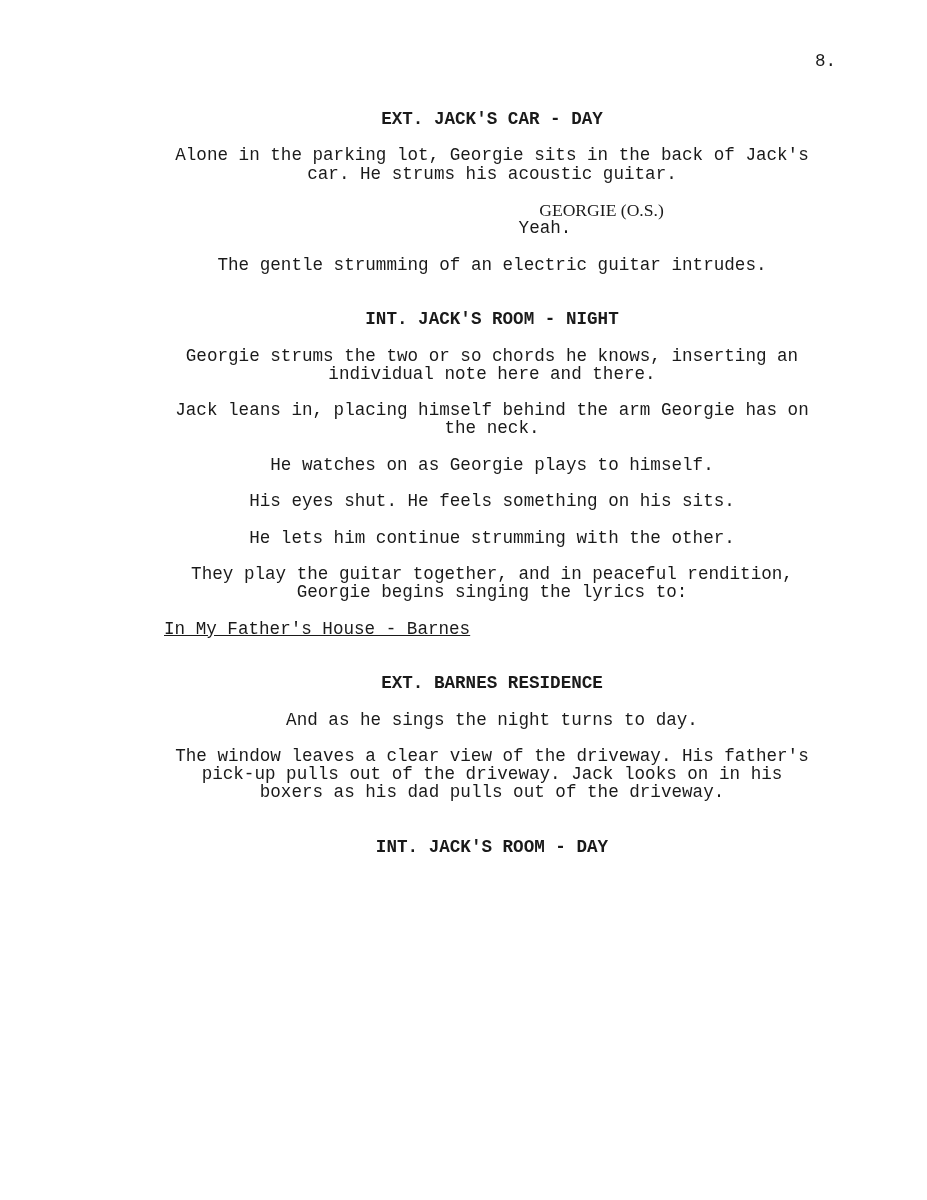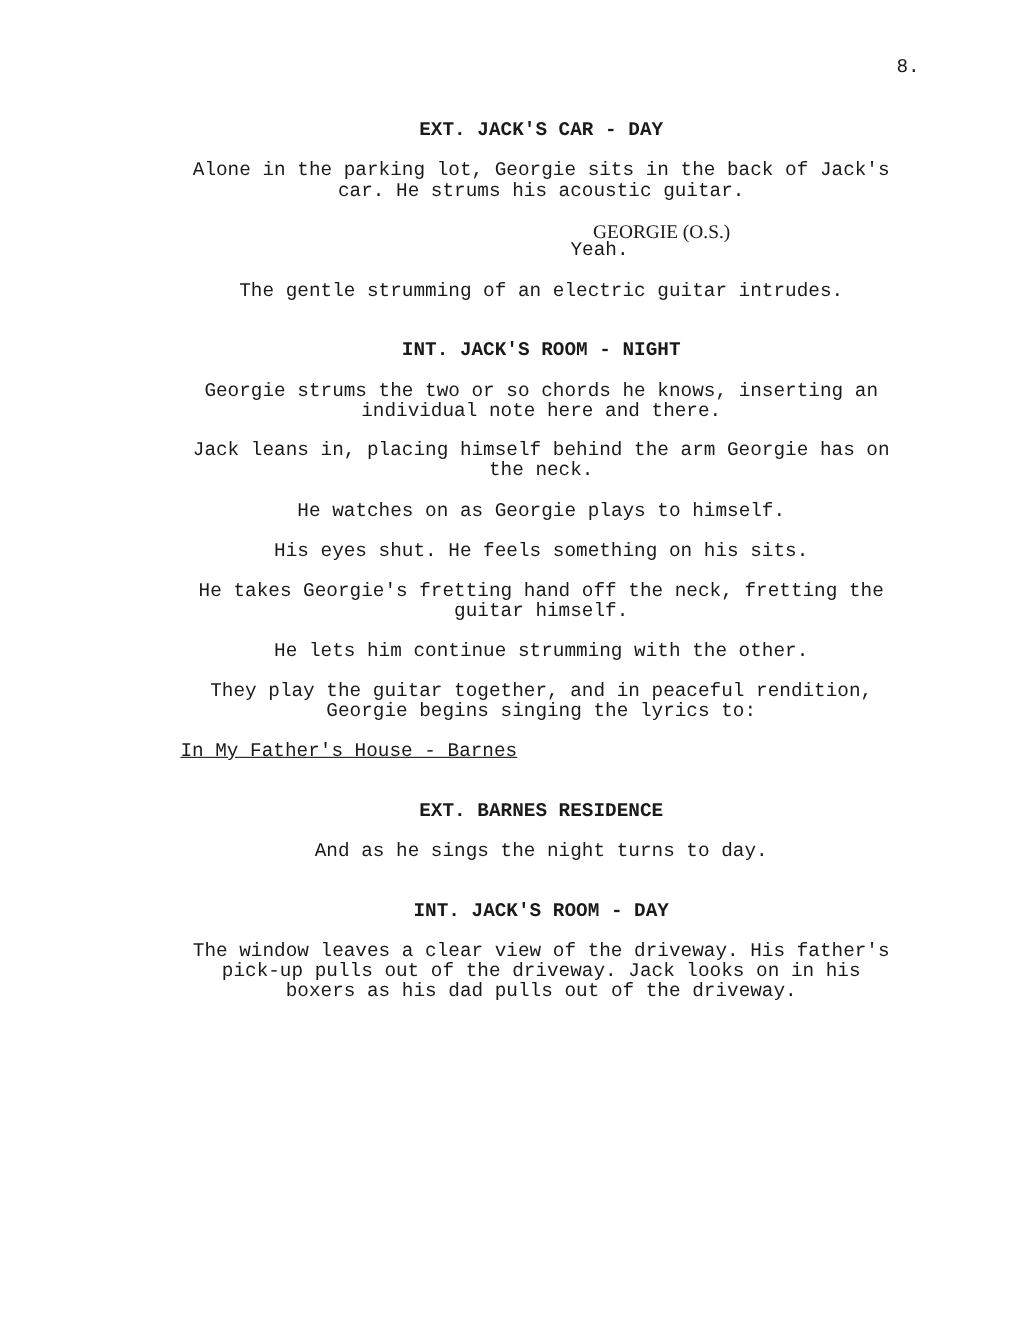--- a/index.html
+++ b/index.html
@@ -70,26 +70,24 @@
       <div class="block character">GEORGIE (O.S.)</div>
       <div class="block dialogue">Yeah.</div>
       <div class="block action">The gentle strumming of an electric guitar intrudes.</div>
       <div class="block scene-heading">INT. JACK'S ROOM - NIGHT</div>
       <div class="block action">Georgie strums the two or so chords he knows, inserting an
 individual note here and there.</div>
       <div class="block action">Jack leans in, placing himself behind the arm Georgie has on
 the neck.</div>
       <div class="block action">He watches on as Georgie plays to himself.</div>
       <div class="block action">His eyes shut. He feels something on his sits.</div>
-      <div class="block action">He takes Georgie's fretting hand off the neck, fretting the
-guitar himself.</div>
       <div class="block action">He lets him continue strumming with the other.</div>
       <div class="block action">They play the guitar together, and in peaceful rendition,
 Georgie begins singing the lyrics to:</div>
       <div class="block song-title">In My Father's House - Barnes</div>
       <div class="block scene-heading">EXT. BARNES RESIDENCE</div>
       <div class="block action">And as he sings the night turns to day.</div>
-      <div class="block scene-heading">INT. JACK'S ROOM - DAY</div>
       <div class="block action">The window leaves a clear view of the driveway. His father's
 pick-up pulls out of the driveway. Jack looks on in his
 boxers as his dad pulls out of the driveway.</div>
+      <div class="block scene-heading">INT. JACK'S ROOM - DAY</div>
     </div>
 </div>
 
 </body></html>

